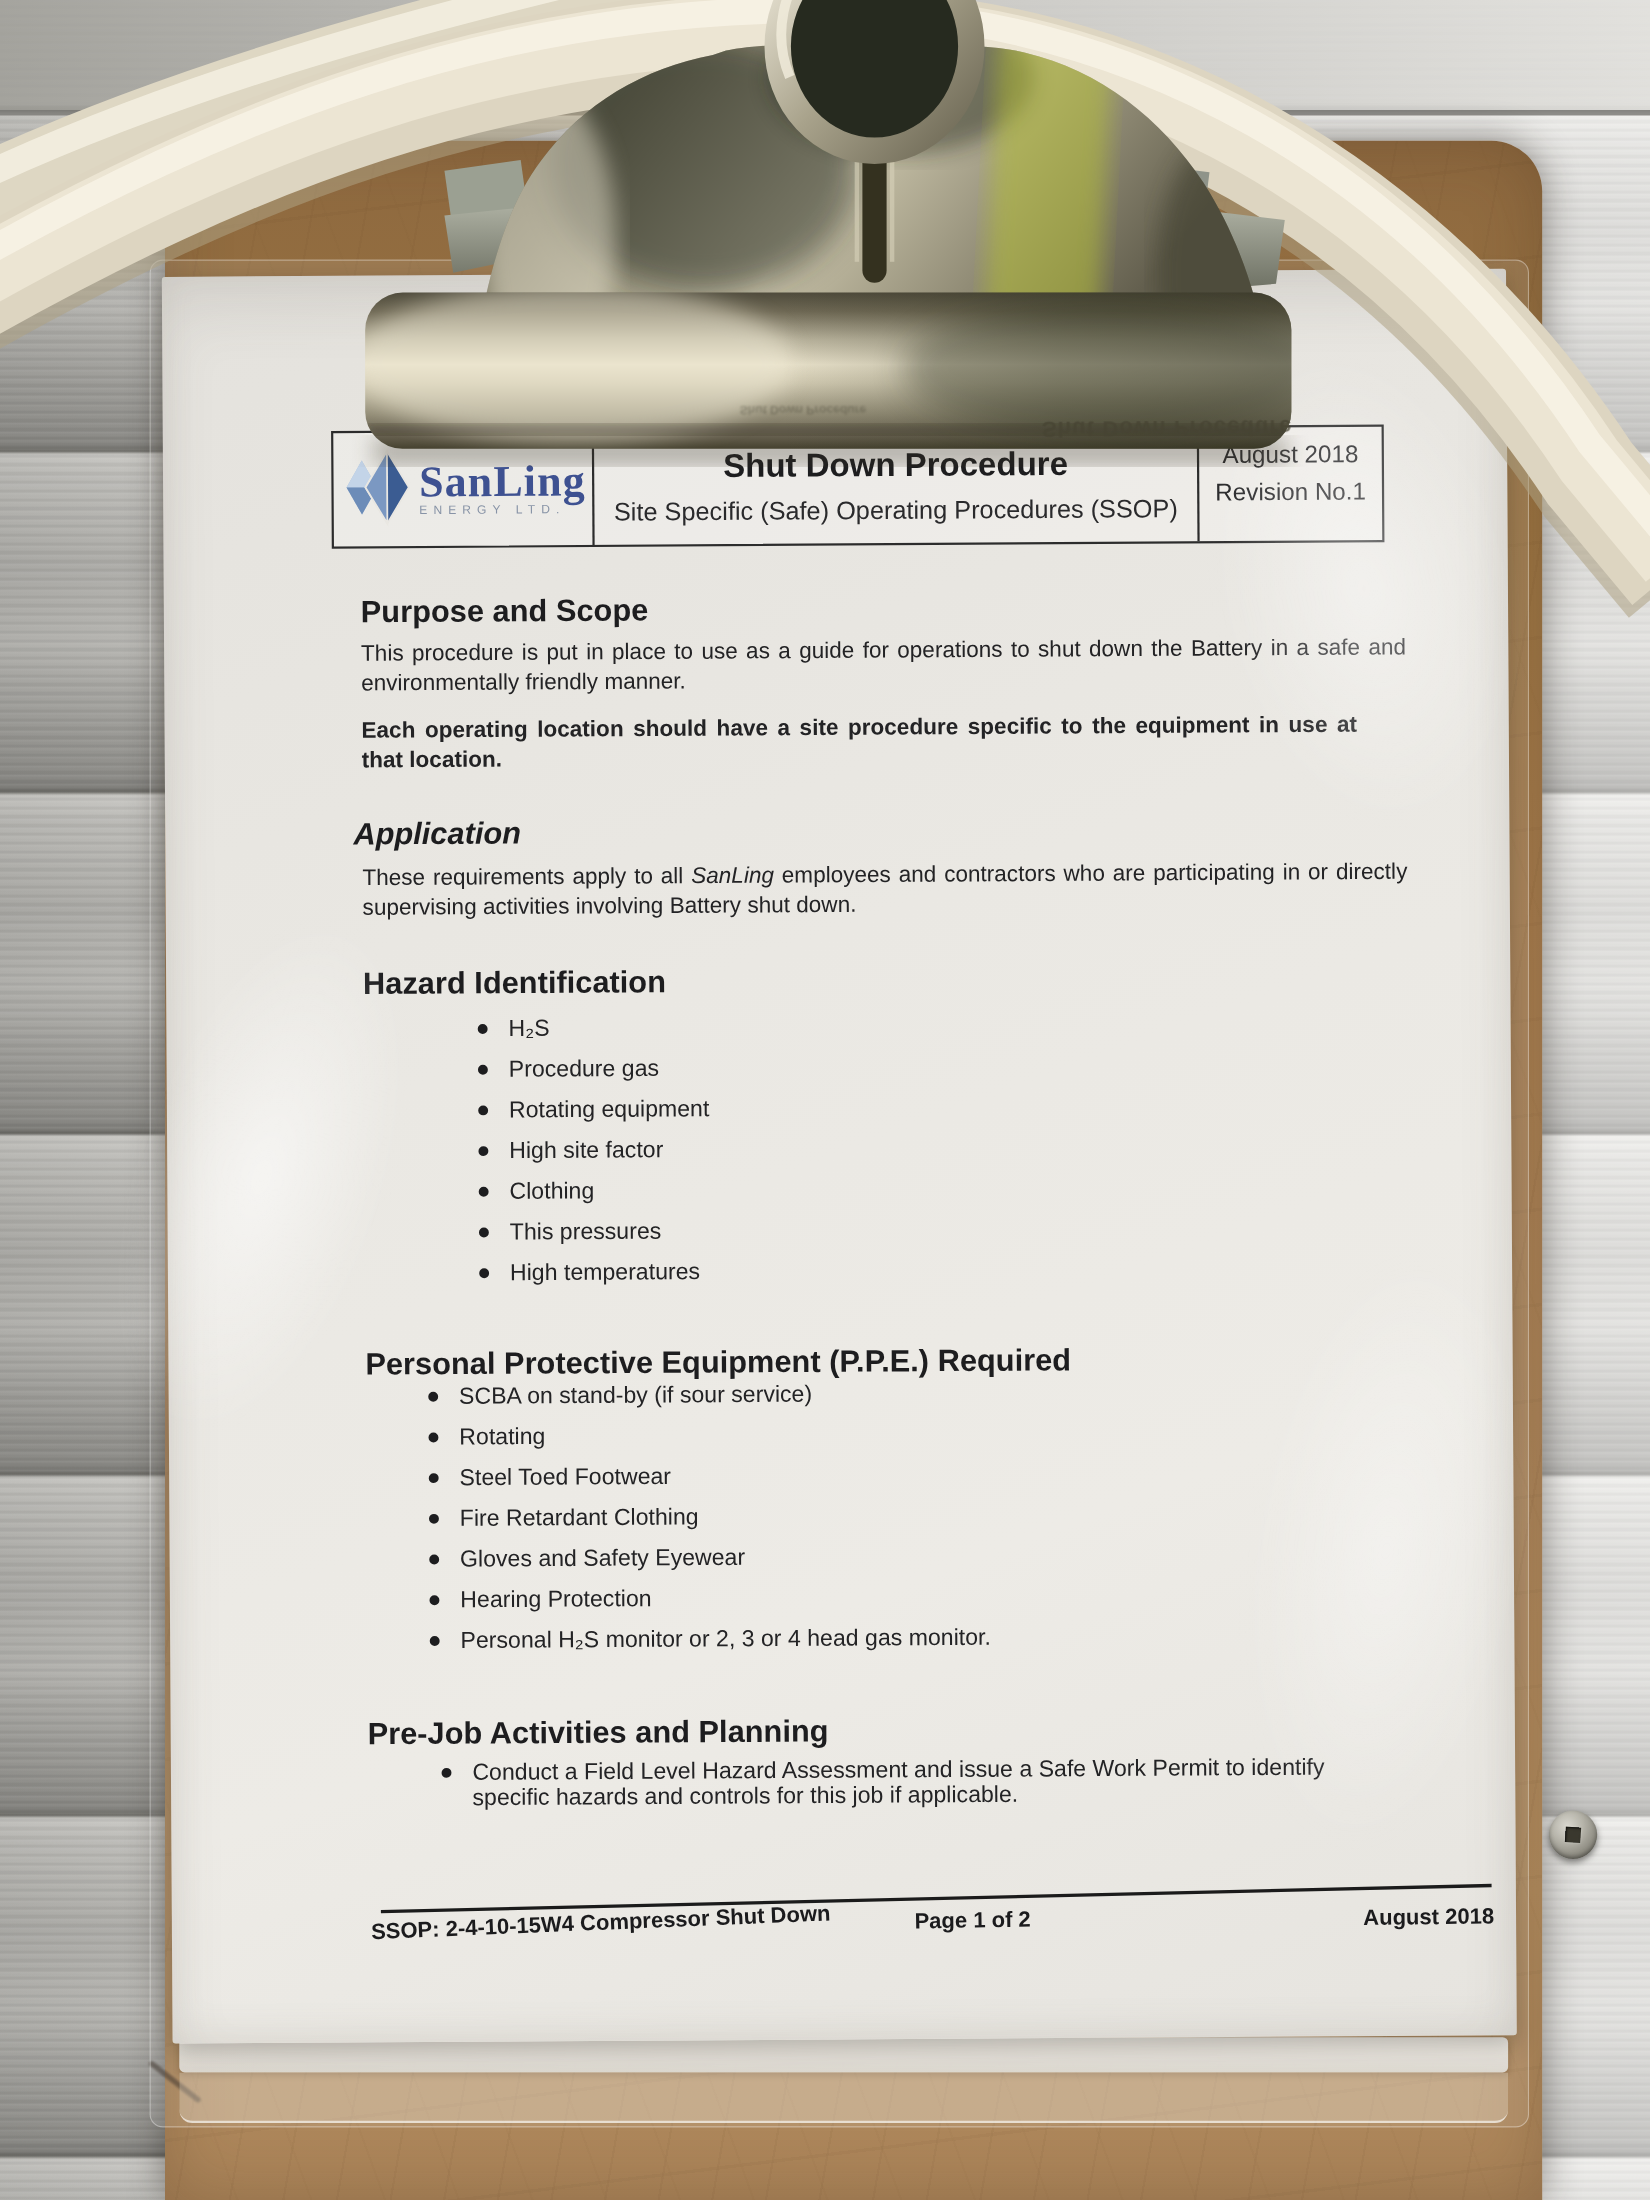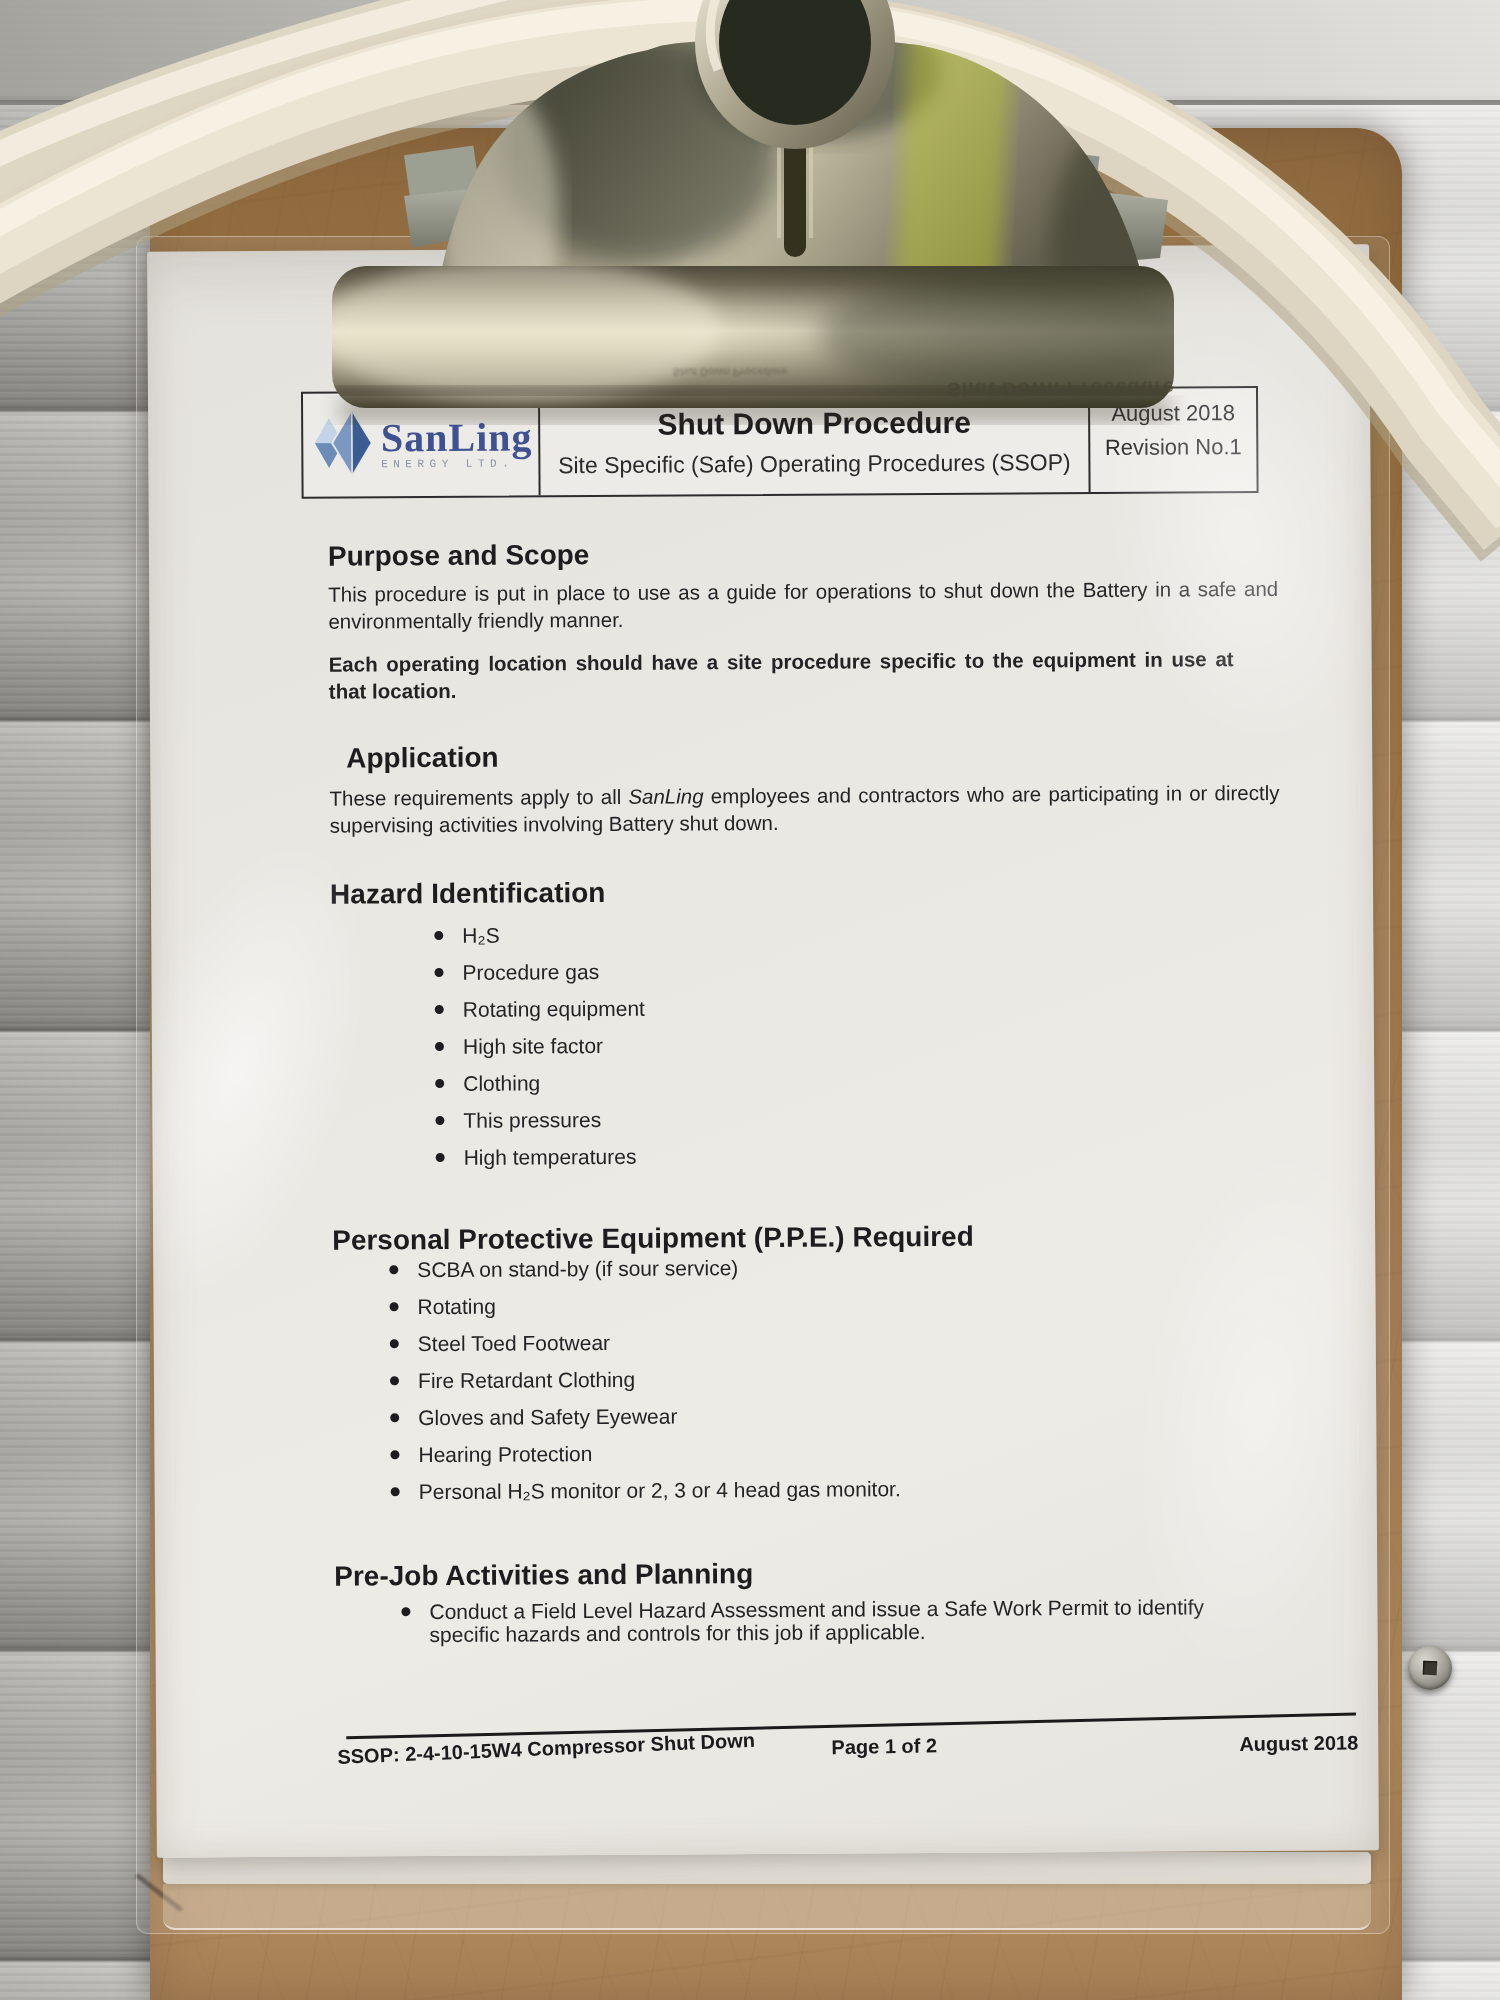--- a/index.html
+++ b/index.html
@@ -59,21 +59,21 @@
   
   .hdr-table{position:absolute;left:153px;top:141px;width:953px;height:103px;
     display:grid;grid-template-columns:235px 550px 168px;
     border:2px solid #2c2c2c;background:rgba(255,255,255,.25);}
   .hdr-cell{position:relative;}
   .hdr-cell + .hdr-cell{border-left:2px solid #2c2c2c;}
   .hdr-logo{display:flex;align-items:center;justify-content:center;gap:8px;}
   .logo-text{display:flex;flex-direction:column;align-items:flex-start;}
   .logo-brand{font-family:"Liberation Serif","DejaVu Serif",serif;font-weight:bold;
     font-size:40px;line-height:38px;color:#3e5191;letter-spacing:1px;}
-  .logo-sub{font-size:11px;letter-spacing:5.5px;color:#8793a6;margin-top:1px;font-family:Liberation Mono, monospace;}
+  .logo-sub{font-size:11px;letter-spacing:5.5px;color:#8793a6;margin-top:1px;}
   .hdr-title-cell{display:flex;flex-direction:column;align-items:center;justify-content:center;}
   .hdr-title{font-size:30px;font-weight:bold;color:#1d1d1f;}
   .hdr-subtitle{font-size:23px;color:#2a2a2c;margin-top:10px;}
   .hdr-meta{display:flex;flex-direction:column;align-items:center;justify-content:flex-start;
     padding-top:8px;font-size:22px;color:#2a2a2c;line-height:34px;}
 
   
   .h1{position:absolute;font-size:28px;font-weight:bold;color:#1d1d1f;}
   .para{position:absolute;font-size:20.5px;line-height:27px;color:#232325;text-align:justify;}
   .bold{font-weight:bold;}
@@ -151,21 +151,21 @@
       </div>
     </div>
 
     <div>
       <div class="h1" style="left:179px;top:290px;">Purpose and Scope</div>
       <div class="para" style="left:179px;top:330px;width:950px;">This procedure is put in place to use as a guide for operations to shut down the Battery in a safe and environmentally friendly manner.</div>
       <div class="para bold" style="left:179px;top:400px;width:905px;">Each operating location should have a site procedure specific to the equipment in use at that location.</div>
     </div>
 
     <div>
-      <div class="h1" style="left:196px;top:492px;">Application</div>
+      <div class="h1" style="left:171px;top:492px;font-style:italic;">Application</div>
       <div class="para" style="left:179px;top:534px;width:950px;"><span>These requirements apply to all </span><span class="brand">SanLing</span><span> employees and contractors who are participating in or directly supervising activities involving Battery shut down.</span></div>
     </div>
 
     <div>
       <div class="h1" style="left:179px;top:628px;">Hazard Identification</div>
       <ul class="bullets" style="left:283px;top:674px;">
           <li><span class="dot"></span><span class="bi-text">H₂S</span></li>
           <li><span class="dot"></span><span class="bi-text">Procedure gas</span></li>
           <li><span class="dot"></span><span class="bi-text">Rotating equipment</span></li>
           <li><span class="dot"></span><span class="bi-text">High site factor</span></li>

